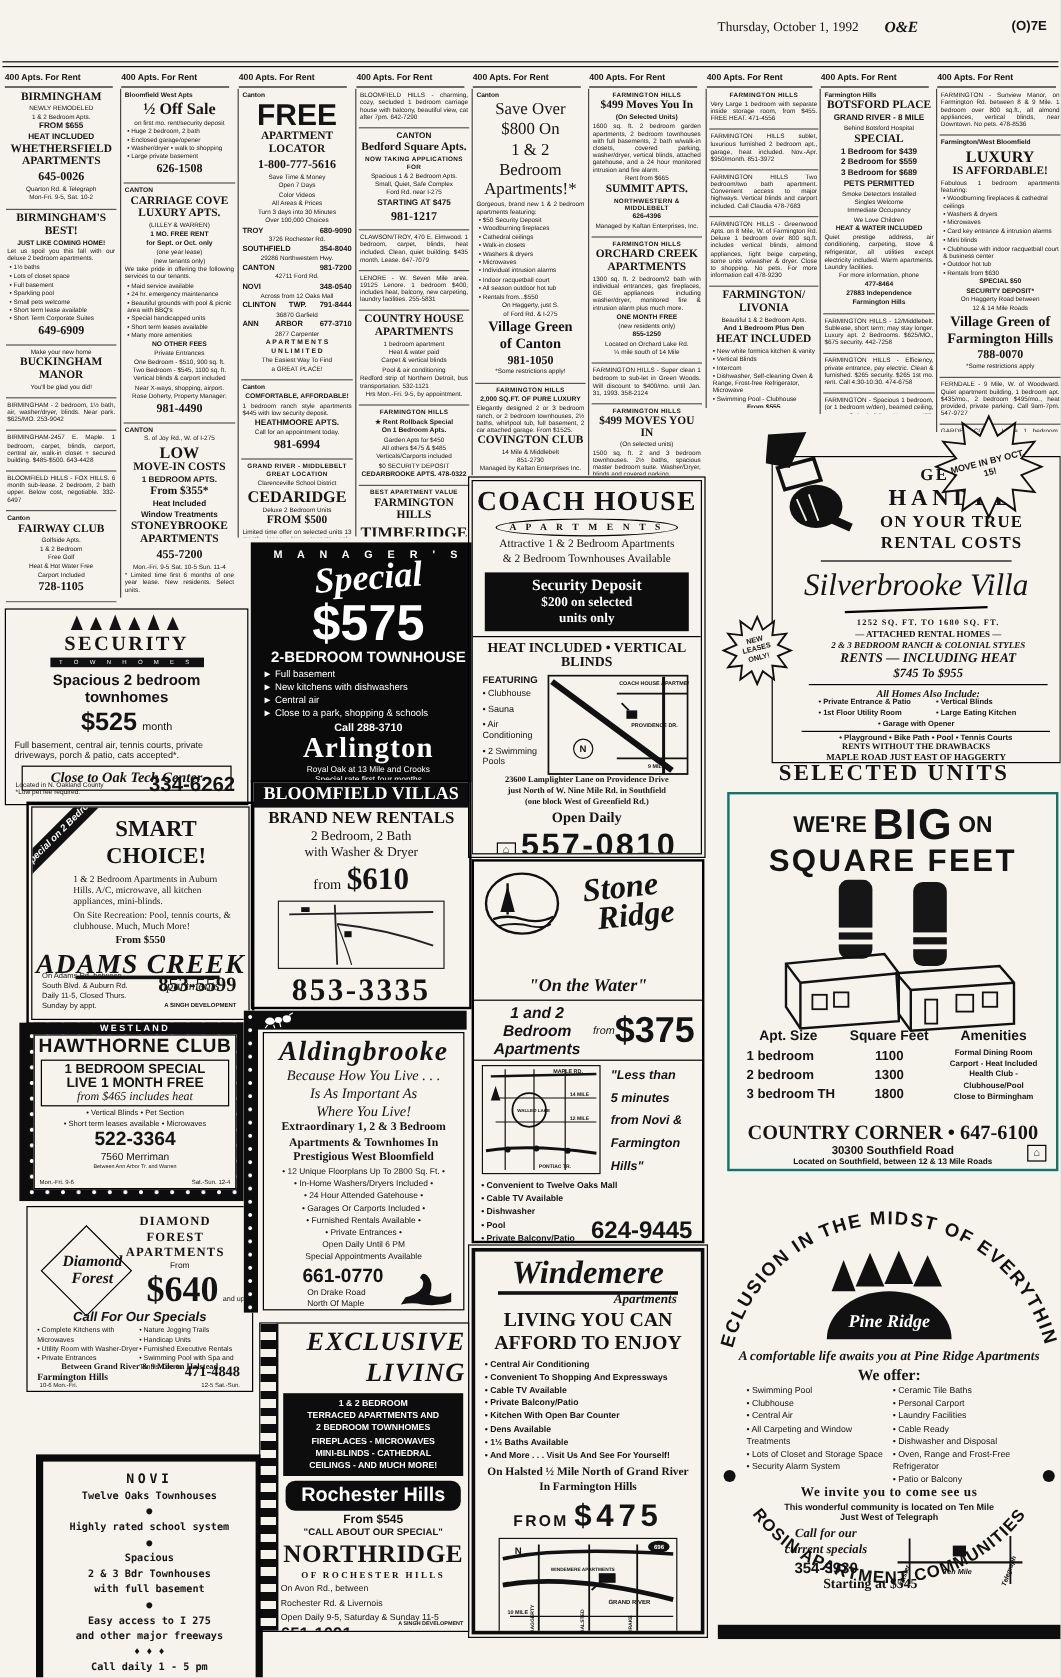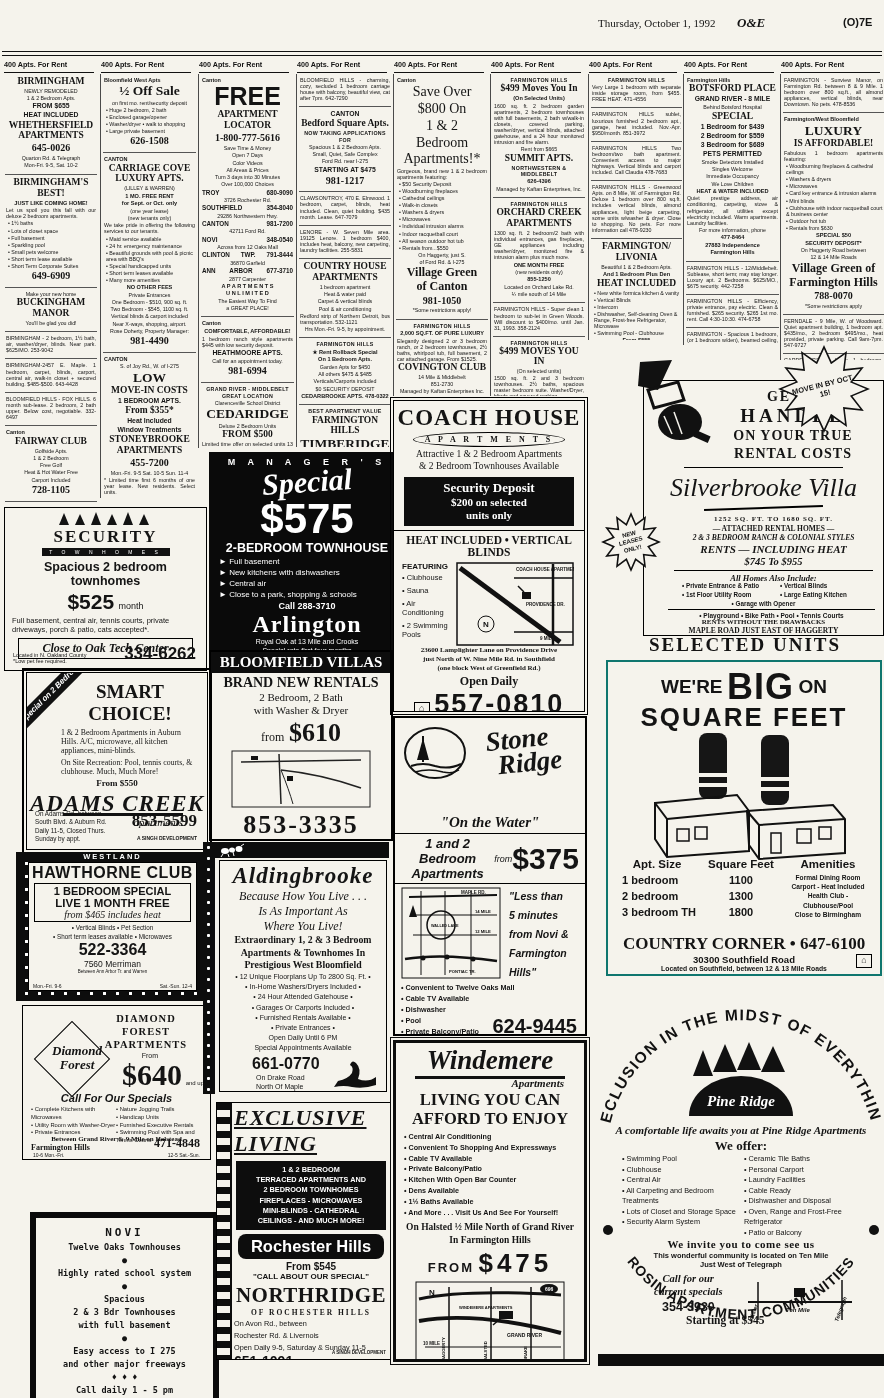--- a/index.html
+++ b/index.html
@@ -121,21 +121,21 @@
   .ab-name{font:bold italic 23px "Liberation Serif",serif;text-align:center;letter-spacing:1px;}
   .ab-t1{font:italic 12px "Liberation Serif",serif;text-align:center;line-height:1.25;}
   .ab-t4{font:bold 9.8px "Liberation Serif",serif;text-align:center;line-height:1.3;}
   .ab-f div{font-size:7px;text-align:center;line-height:1.45;}
   .ab-ph{font:bold 16px "Liberation Sans",sans-serif;margin:2px 0 0 30px;}
   .ab-a{font-size:7px;margin-left:34px;line-height:1.3;}
   
   .nr{border:1.5px solid #000;}
   .nr-film{position:absolute;left:0;top:0;bottom:0;width:13px;background:repeating-linear-gradient(180deg,#0d0d0d 0 7px,#f5f3ec 7px 14px);border-right:2px solid #0d0d0d;}
   .nr-in{position:absolute;left:17px;right:2px;top:2px;bottom:2px;}
-  .nr-e{font:bold italic 22px "Liberation Serif",serif;text-align:left;letter-spacing:1px;text-decoration:underline;}
+  .nr-e{font:bold italic 22px "Liberation Serif",serif;text-align:right;letter-spacing:1px;}
   .nr-box{background:#0d0d0d;color:#fff;margin:4px 2px;padding:4px 2px;}
   .nr-box div{font:bold 7.3px "Liberation Sans",sans-serif;text-align:center;line-height:1.4;}
   .nr-city{background:#0d0d0d;color:#fff;border-radius:8px;font:bold 16.5px "Liberation Sans",sans-serif;text-align:center;padding:3px 0;margin:2px 4px;}
   .nr-from{font:bold 10px "Liberation Sans",sans-serif;text-align:center;margin-top:2px;}
   .nr-call{font:bold 8px "Liberation Sans",sans-serif;text-align:center;}
   .nr-name{font:bold 21px "Liberation Serif",serif;text-align:center;letter-spacing:.5px;margin-top:2px;}
   .nr-sub{font:bold 7.5px "Liberation Serif",serif;letter-spacing:2px;text-align:center;}
   .nr-a{font-size:7.3px;margin-top:2px;line-height:1.35;}
   .nr-ph{font:bold 14px "Liberation Sans",sans-serif;}
   .nr-tag{position:absolute;right:2px;bottom:2px;font-size:4.5px;font-weight:bold;text-align:right;line-height:1.2;}
@@ -1132,21 +1132,21 @@
         <path d="M10 74 A 52 40 0 0 1 114 74 Z"></path>
       </g>
       <text x="62" y="64" text-anchor="middle" font-family="Liberation Serif, serif" font-style="italic" font-weight="bold" font-size="15" fill="#fff">Pine Ridge</text>
     </svg>
     <div class="pr-tl">A comfortable life awaits you at Pine Ridge Apartments</div>
     <div class="pr-offer">We offer:</div>
     <div class="pr-fl">
         <div>• Swimming Pool</div>
         <div>• Clubhouse</div>
         <div>• Central Air</div>
-        <div>• All Carpeting and Bedroom Treatments</div>
+        <div>• All Carpeting and Window Treatments</div>
         <div>• Lots of Closet and Storage Space</div>
         <div>• Security Alarm System</div>
       </div>
     <div class="pr-fr">
         <div>• Ceramic Tile Baths</div>
         <div>• Personal Carport</div>
         <div>• Laundry Facilities</div>
         <div>• Cable Ready</div>
         <div>• Dishwasher and Disposal</div>
         <div>• Oven, Range and Frost-Free Refrigerator</div>

